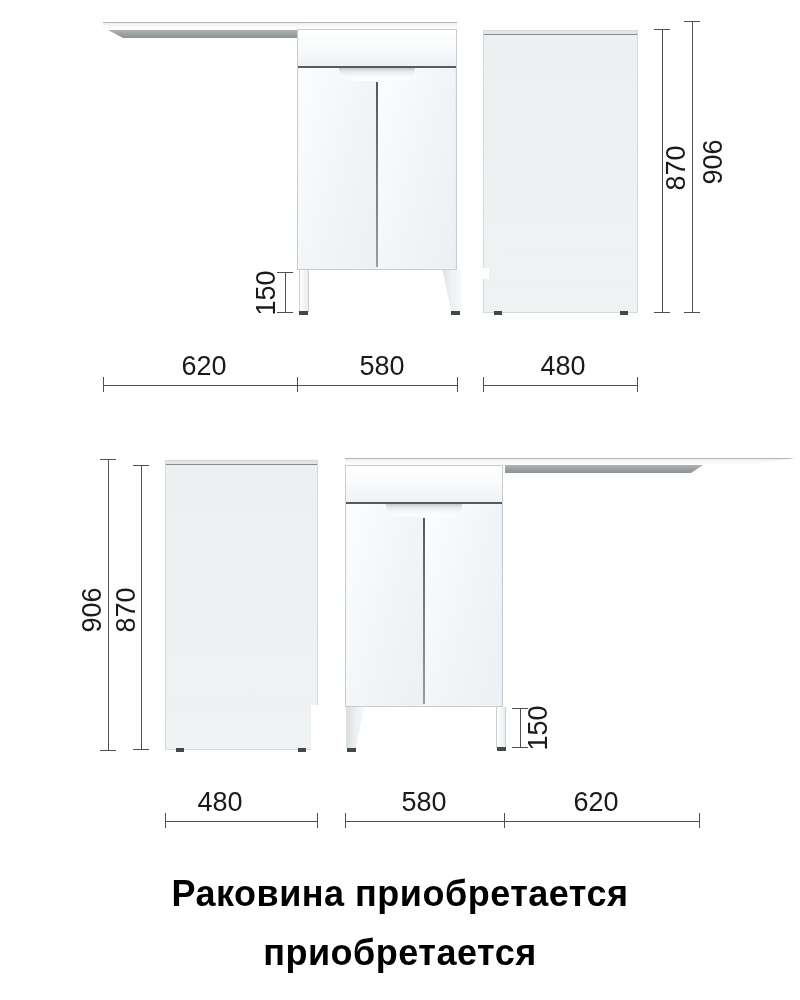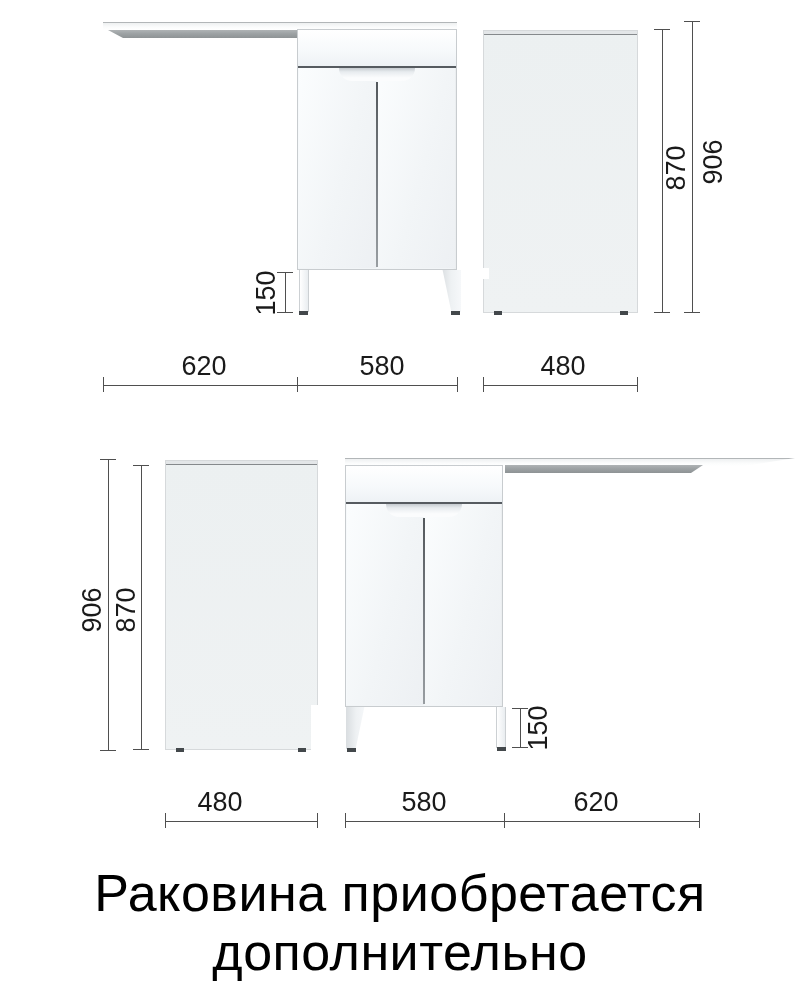--- a/index.html
+++ b/index.html
@@ -20,21 +20,21 @@
   .leg-angled{background:linear-gradient(90deg,#d9dde0 0%,#eef1f3 50%,#f6f8fa 100%);}
   .foot{background:#43484b;}
   .panel{background:linear-gradient(180deg,#ecEFF1 0%,#eef1f2 100%);background:linear-gradient(180deg,#ecf0f1 0%,#eff2f3 100%);border:1px solid #d6d9db;box-sizing:border-box;}
   .panel-top-strip{position:absolute;left:0;right:0;top:0;height:3px;background:#e3e6e8;border-bottom:1px solid #85898c;}
   .notch{background:#ffffff;}
   
   .dl{background:#4f4f4f;}
   .dim-label{position:absolute;transform:translate(-50%,-50%);font-size:27px;color:#1a1a1a;white-space:nowrap;}
   .dim-label-rot{position:absolute;transform:translate(-50%,-50%) rotate(-90deg);font-size:27px;color:#1a1a1a;white-space:nowrap;}
   
-  .caption{position:absolute;left:0;width:100%;top:864px;text-align:center;font-weight:normal;font-size:52px;line-height:59px;color:#000;letter-spacing:0.5px;}
+  .caption{position:absolute;left:0;width:100%;top:864px;text-align:center;font-weight:bold;font-size:36px;line-height:59px;color:#000;letter-spacing:0.5px;}
 </style>
 </head>
 <body>
 
 <div id="canvas">
 
   <div class="abs ct-surface" style="left:103px;top:22px;width:354px;height:8px;"></div>
   <div class="abs ct-underside" style="left:103px;top:30px;width:195px;height:8px;clip-path:polygon(5px 0,100% 0,100% 100%,20px 100%);"></div>
 
   <div class="abs cabinet" style="left:297px;top:29px;width:160px;height:241px;">
@@ -130,16 +130,16 @@
 
   <div class="abs dl" style="left:345px;top:821px;width:355px;height:1px;"></div>
   <div class="abs dl" style="left:345px;top:813px;width:1px;height:15px;"></div>
   <div class="abs dl" style="left:504px;top:813px;width:1px;height:15px;"></div>
   <div class="abs dl" style="left:699px;top:813px;width:1px;height:15px;"></div>
   <div class="dim-label" style="left:424px;top:802px;">580</div>
   <div class="dim-label" style="left:596px;top:802px;">620</div>
 
   <div class="caption">
     <div>Раковина приобретается</div>
-    <div>дополнительно</div>
+    <div>приобретается</div>
   </div>
 
 </div>
 
 </body></html>

